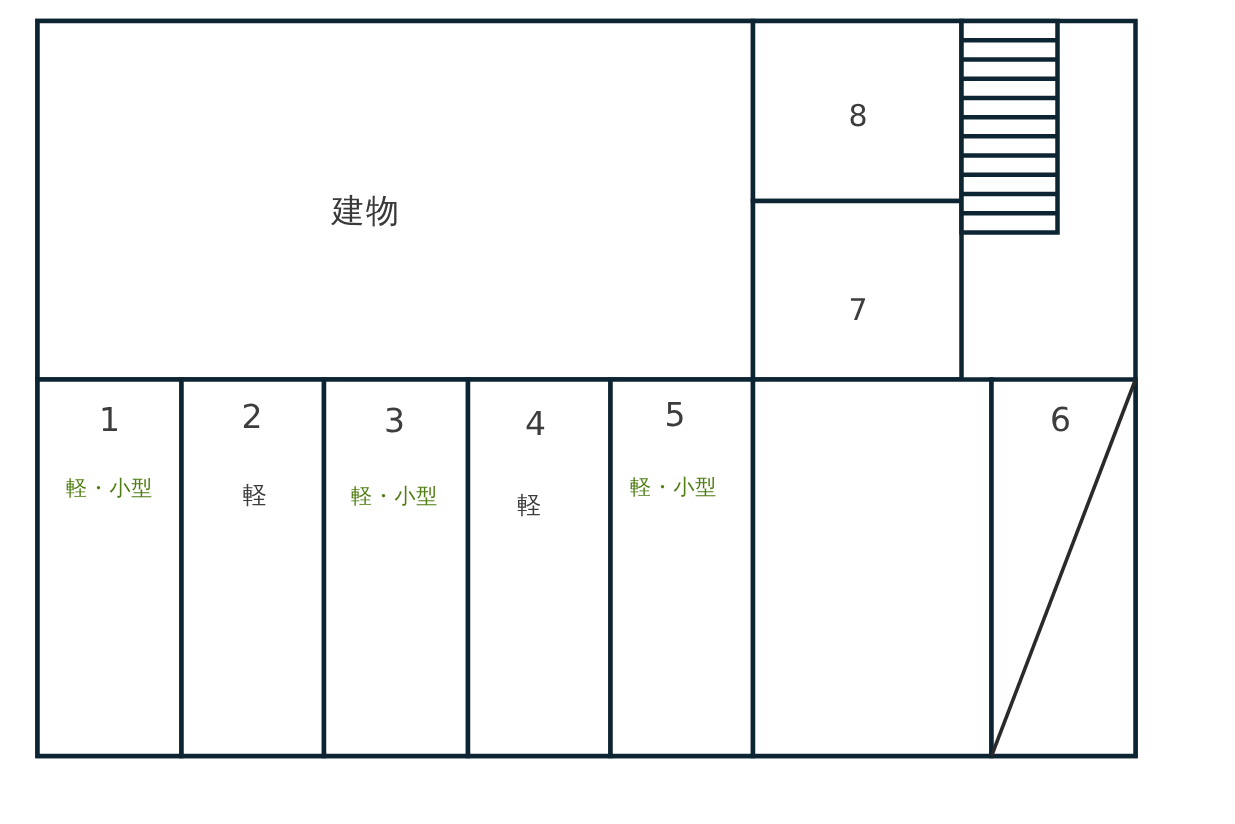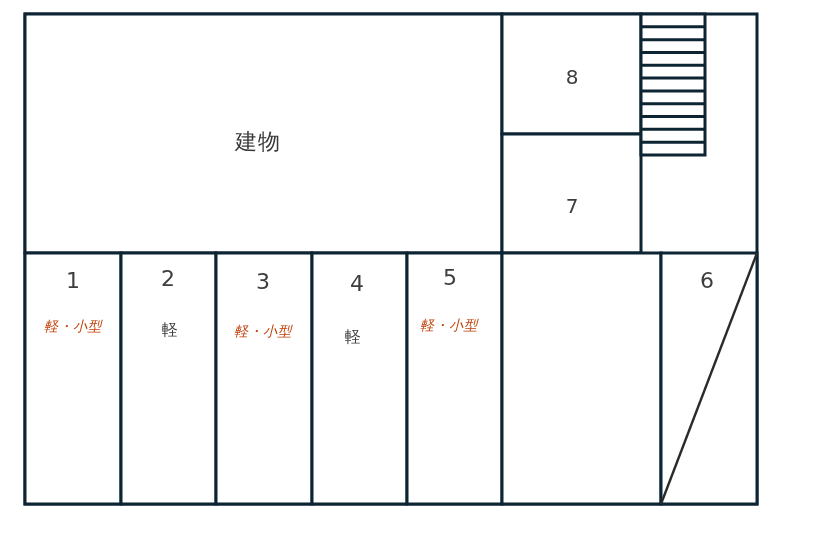--- a/index.html
+++ b/index.html
@@ -43,23 +43,22 @@
     font-size: 22px;
     color: #3d3d3d;
   }
   .label-stall-type-lg {
     font-size: 16px;
     color: #3d3d3d;
     letter-spacing: 0.5px;
   }
   .label-stall-type-sm {
     font-size: 14px;
-    color: #c2410c;
+    color: #4d7c0f;
     letter-spacing: 0.5px;
-    font-style: italic;
   }
   .label-room-number {
     font-size: 20px;
     color: #3d3d3d;
   }
 </style>
 </head>
 <body>
 
 <div id="plan-root">
@@ -105,21 +104,21 @@
       <rect id="v-empty-bay" x="502" y="253" width="159" height="251" fill="#ffffff" stroke="#0d2433" stroke-width="3"></rect>
     </g>
 
     <g>
       <rect id="v-ramp-rect" x="661" y="253" width="96" height="251" fill="#ffffff" stroke="#0d2433" stroke-width="3"></rect>
       <line id="v-ramp-diag" x1="661" y1="504" x2="757" y2="253" stroke="#2a2a2a" stroke-width="2.4"></line>
     </g>
 
   </svg>
 
-  <div class="plan-label label-building" id="t-building" style="left: 258px; top: 142px;">建物</div>
+  <div class="plan-label label-building" id="t-building" style="left: 244px; top: 142px;">建物</div>
 
   <div class="plan-label label-room-number" id="t-room-0" style="left: 572px; top: 77px;">8</div>
 
   <div class="plan-label label-room-number" id="t-room-1" style="left: 572px; top: 206px;">7</div>
 
   <div id="t-stalls-layer">
       <div class="plan-label label-stall-number" style="left: 73px; top: 281px;">1</div>
       <div class="plan-label label-stall-type-sm" style="left: 73px; top: 326px;">軽・小型</div>
       <div class="plan-label label-stall-number" style="left: 168px; top: 279px;">2</div>
       <div class="plan-label label-stall-type-lg" style="left: 170px; top: 330px;">軽</div>

